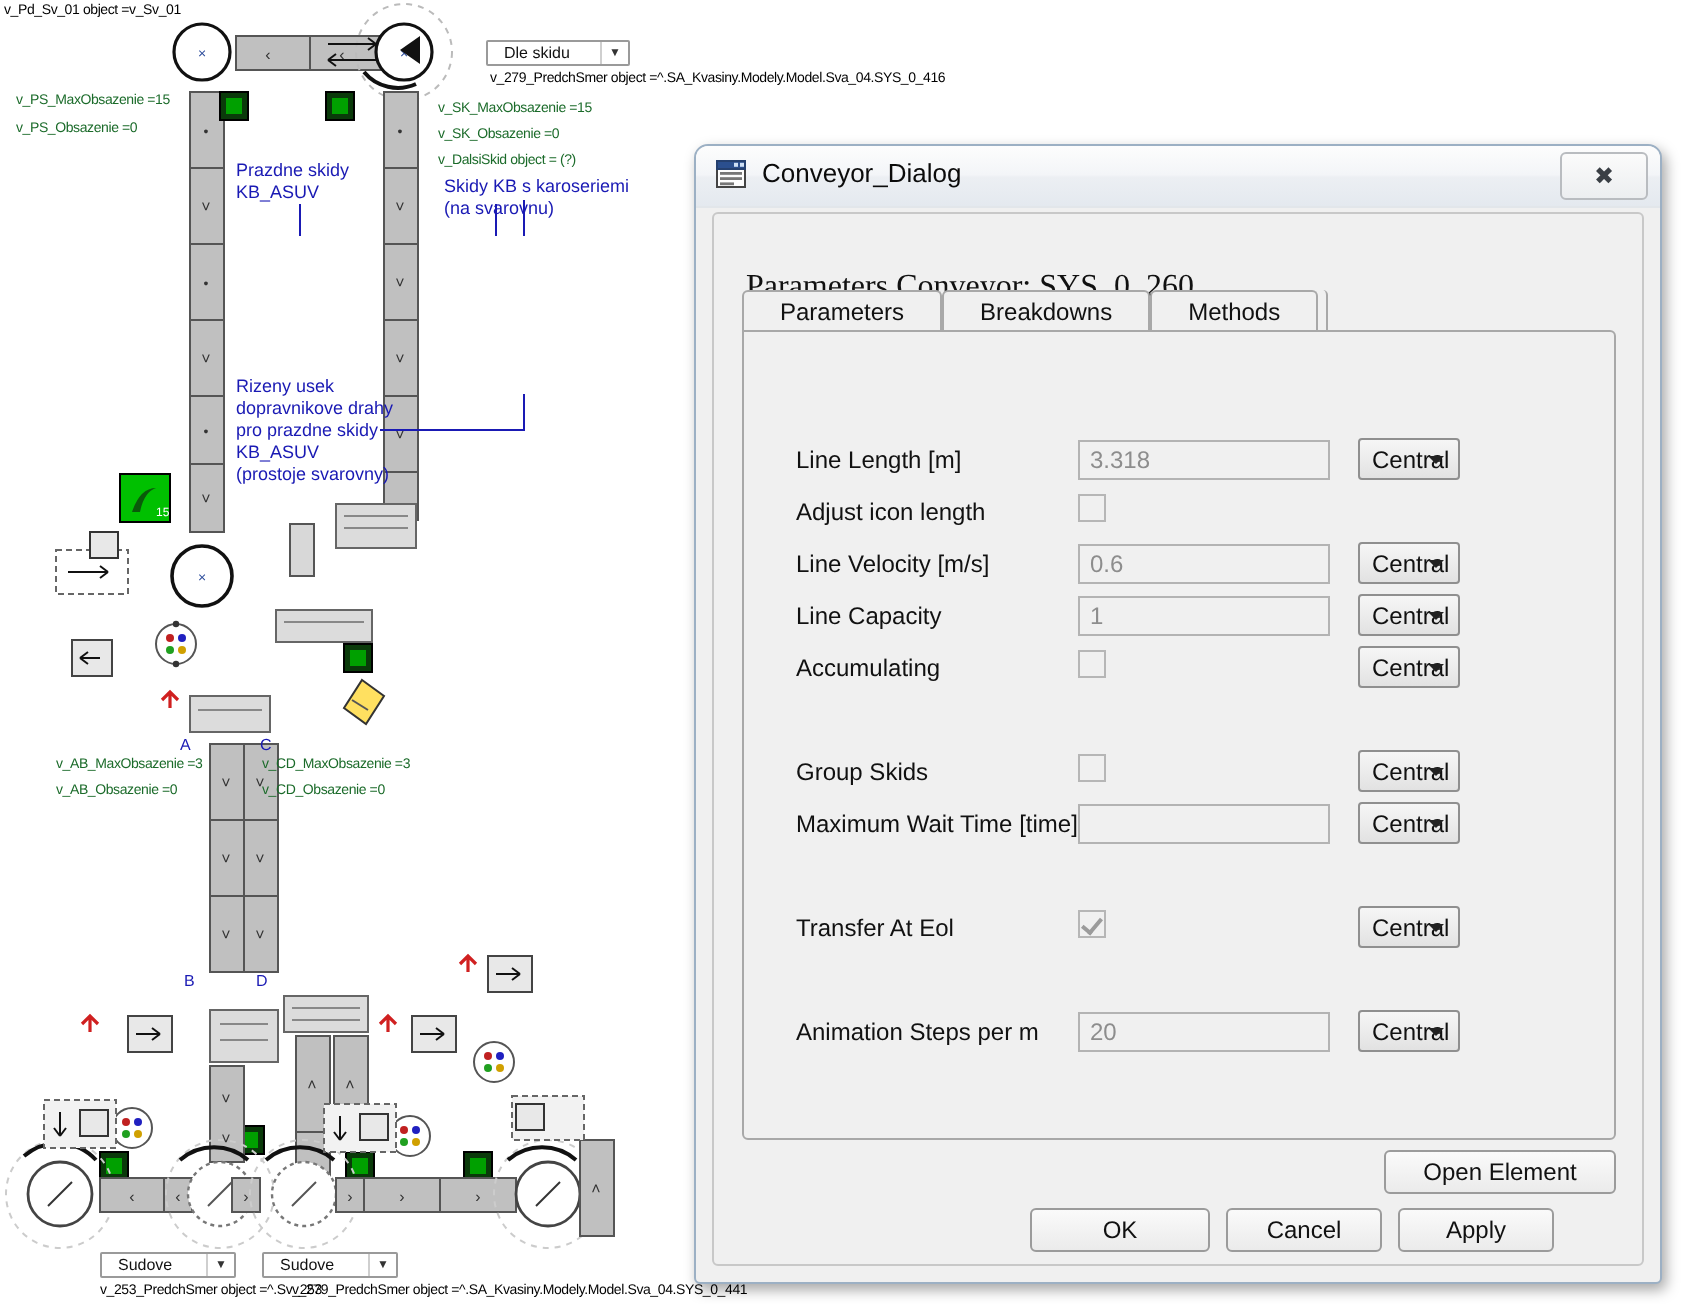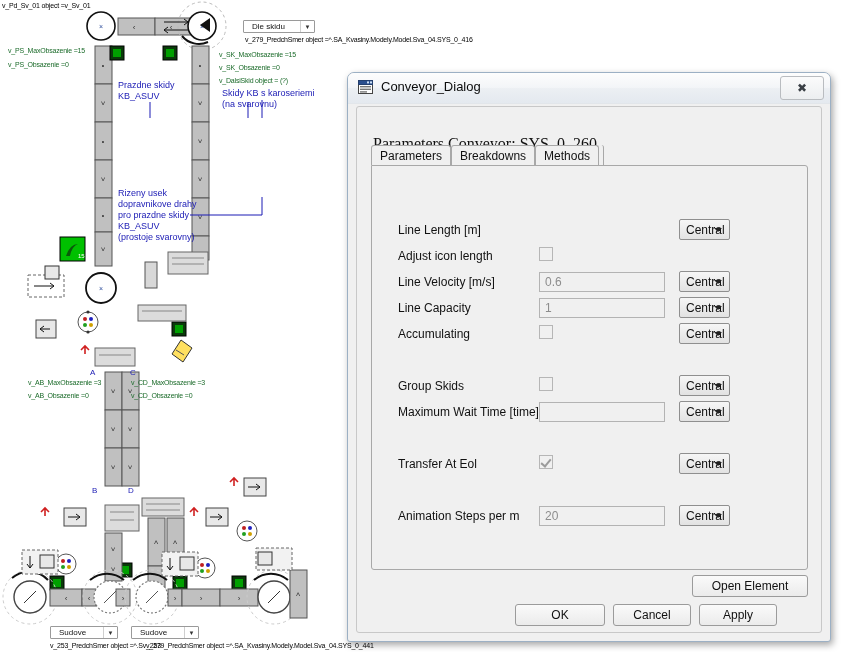--- a/index.html
+++ b/index.html
@@ -63,21 +63,21 @@
     position:absolute;left:8px;top:33px;right:8px;bottom:8px;
     background:#f0f0f0;border:1px solid #c8c8c8;border-radius:3px;
     box-sizing:border-box;
   }
   .dlg-subtitle{position:absolute;left:16px;top:28px;font-size:16px;color:#111;font-family:Liberation Serif, serif;}
 
   
   .tabstrip{position:absolute;left:14px;top:38px;right:8px;height:21px;}
   .tab{
     position:relative;float:left;height:20px;line-height:20px;
-    padding:0 8px;font-size:12px;color:#111;
+    padding:0 18px;font-size:12px;color:#111;
     border-left:1px solid #a8a8a8;border-top:1px solid #a8a8a8;border-right:1px solid #a8a8a8;
     border-bottom:none;border-radius:3px 3px 0 0;background:#f0f0f0;
     box-sizing:border-box;cursor:default;
   }
   .tab.sep{border-left:none;border-top:none;border-right:1px solid #a8a8a8;}
 
   .tabpanel{
     position:absolute;left:14px;top:58px;right:13px;bottom:62px;
     border:1px solid #a8a8a8;border-radius:0 3px 3px 3px;background:#f0f0f0;
   }
@@ -446,20 +446,21 @@
       <div class="tab" style="background:#f0f0f0;">Parameters</div>
       <div class="tab">Breakdowns</div>
       <div class="tab">Methods</div>
       <div class="tab sep" style="padding:0 2px;"></div>
     </div>
 
     <div class="tabpanel">
 
       <div class="frow" style="top:54px;">
         <span class="flabel">Line Length [m]</span>
+        <div class="ftext">3.318</div>
         <div class="fcombo">
           <span>Central</span>
           <span class="carr"></span>
         </div>
       </div>
 
       <div class="frow" style="top:80px;">
         <span class="flabel">Adjust icon length</span>
         <div class="fcheck"></div>
       </div>

